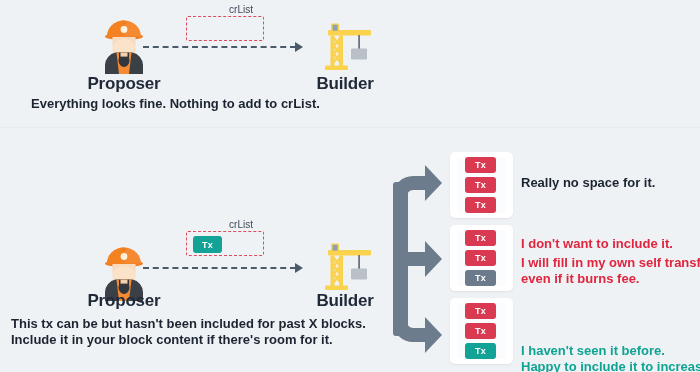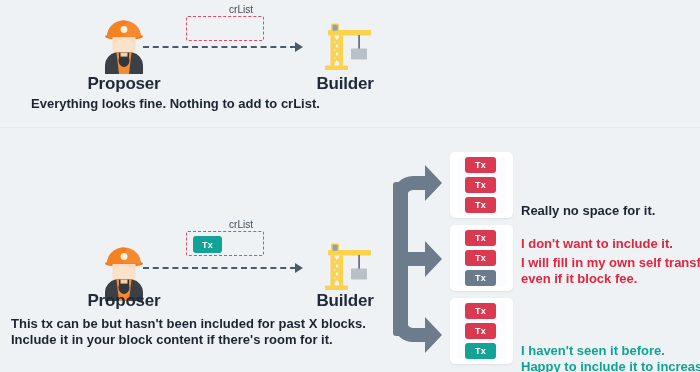--- a/index.html
+++ b/index.html
@@ -208,31 +208,31 @@
       </g>
     </svg>
   </div>
 
   <div class="block-card" style="left:450px; top:152px; width:63px; height:66px;">
     <div class="block-inner"></div>
     <div class="tx-chip tx-red abs" style="left:15px; top:5px; width:31px; height:16px;">Tx</div>
     <div class="tx-chip tx-red abs" style="left:15px; top:25px; width:31px; height:16px;">Tx</div>
     <div class="tx-chip tx-red abs" style="left:15px; top:45px; width:31px; height:16px;">Tx</div>
   </div>
-  <div class="abs caption" style="left:521px; top:175px;margin-top:28px;">Really no space for it.</div>
+  <div class="abs caption" style="left:521px; top:175px;">Really no space for it.</div>
 
   <div class="block-card" style="left:450px; top:225px; width:63px; height:66px;">
     <div class="block-inner"></div>
     <div class="tx-chip tx-red abs" style="left:15px; top:5px; width:31px; height:16px;">Tx</div>
     <div class="tx-chip tx-red abs" style="left:15px; top:25px; width:31px; height:16px;">Tx</div>
     <div class="tx-chip tx-gray abs" style="left:15px; top:45px; width:31px; height:16px;">Tx</div>
   </div>
   <div class="abs caption red" style="left:521px; top:236px;">I don't want to include it.</div>
   <div class="abs caption red" style="left:521px; top:255px;">I will fill in my own self transfer tx</div>
-  <div class="abs caption red" style="left:521px; top:271px;">even if it block fee.</div>
+  <div class="abs caption red" style="left:521px; top:271px;">even if it burns fee.</div>
 
   <div class="block-card" style="left:450px; top:298px; width:63px; height:66px;">
     <div class="block-inner"></div>
     <div class="tx-chip tx-red abs" style="left:15px; top:5px; width:31px; height:16px;">Tx</div>
     <div class="tx-chip tx-red abs" style="left:15px; top:25px; width:31px; height:16px;">Tx</div>
     <div class="tx-chip tx-teal abs" style="left:15px; top:45px; width:31px; height:16px;">Tx</div>
   </div>
   <div class="abs caption teal" style="left:521px; top:318px;">I haven't seen it before.</div>
   <div class="abs caption teal" style="left:521px; top:334px;">Happy to include it to increase profit.</div>
 

